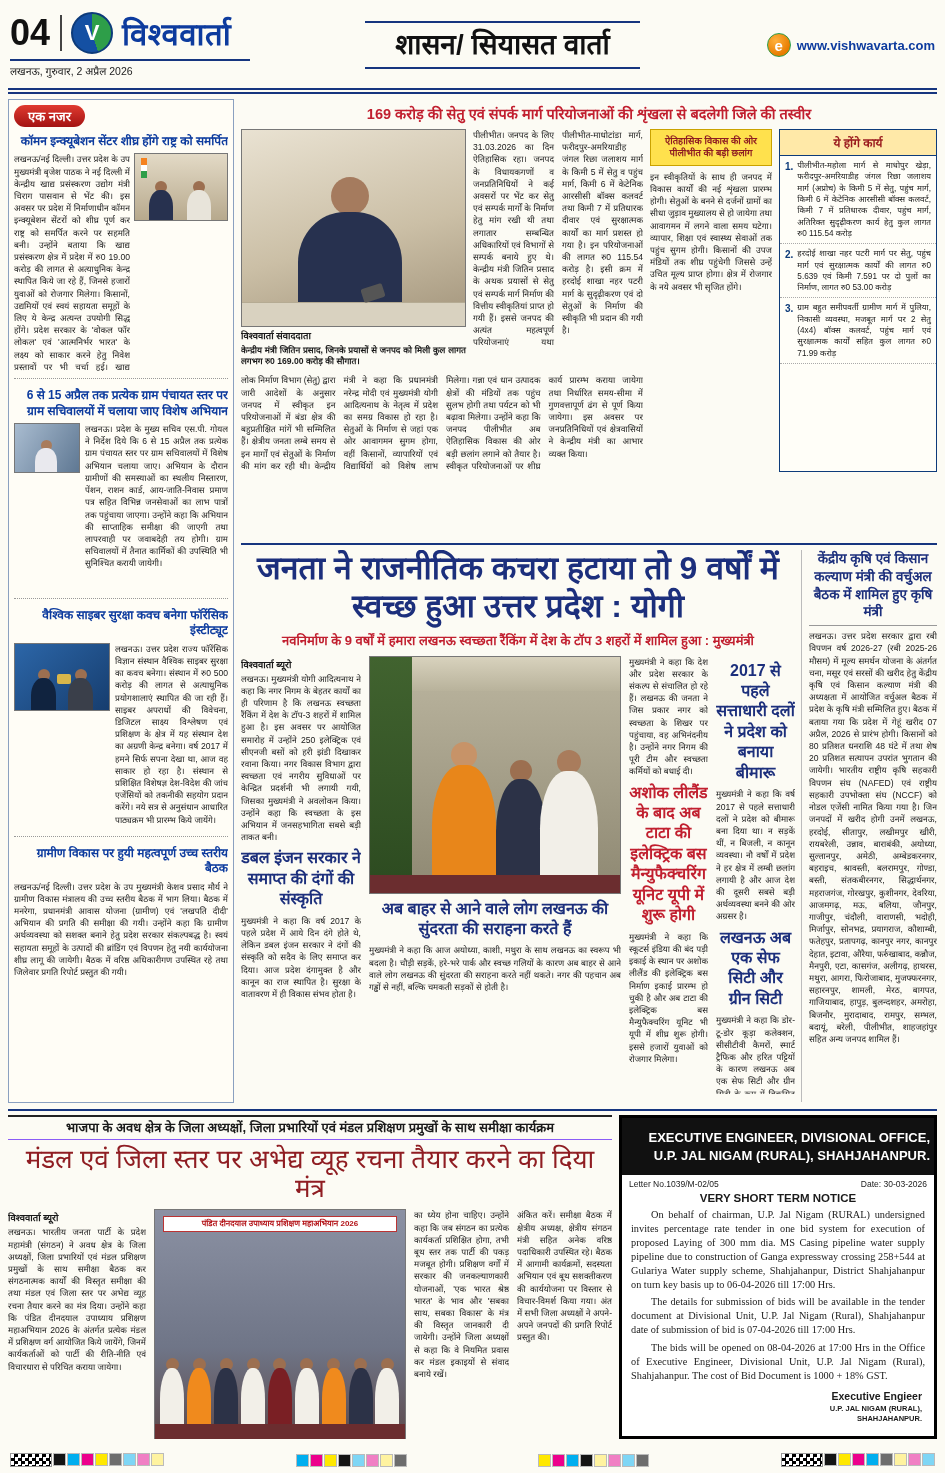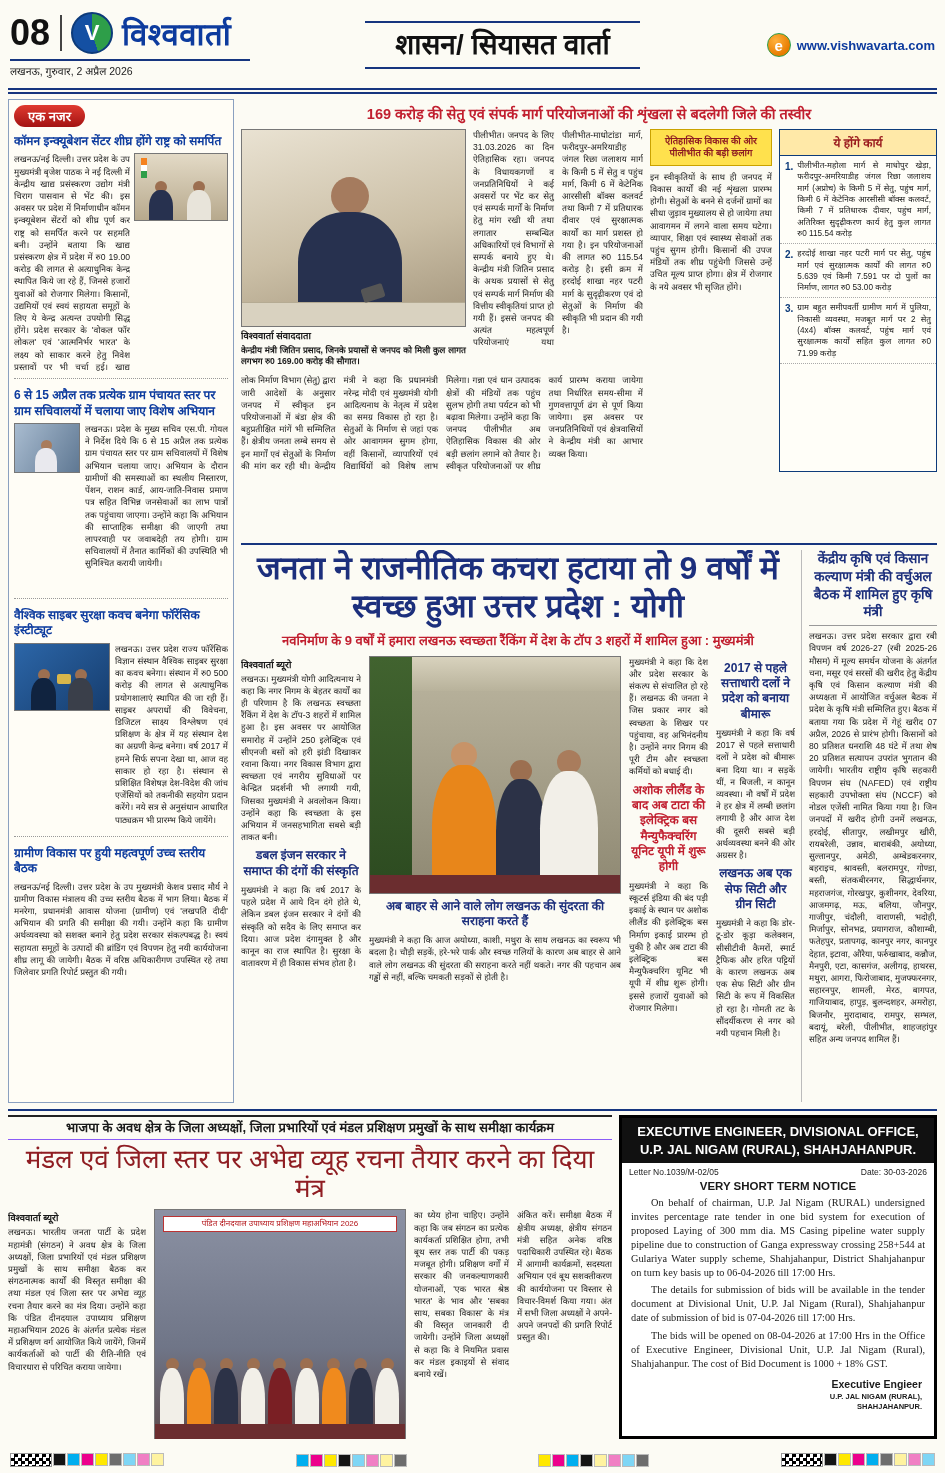--- a/index.html
+++ b/index.html
@@ -17,33 +17,33 @@
   .section-title{font-size:28px;font-weight:bold;color:#111;text-align:center;border-top:2.5px solid #16357f;border-bottom:2.5px solid #16357f;padding:7px 30px;line-height:1.1}
   .hdr-right{display:flex;align-items:center;gap:6px;font-weight:bold;color:#0d3b9e;font-size:13px;min-width:190px;justify-content:flex-end}
   .e-circle{width:24px;height:24px;border-radius:50%;background:radial-gradient(circle at 35% 30%,#ffb13d,#e87c00 70%);color:#fff;display:flex;align-items:center;justify-content:center;font-size:15px;font-weight:bold;border:1.5px solid #2e9e49}
 
   
   .bodygrid{display:grid;grid-template-columns:226px 1fr;gap:7px;margin-top:5px}
   .leftcol{border:1px solid #8aa0c0;background:#fffdf6;padding:5px;height:1004px;overflow:hidden}
   .glance-label{display:inline-block;background:linear-gradient(#e03a2f,#a31313);color:#fff;font-weight:bold;font-size:13px;padding:2px 14px;border-radius:11px;margin-bottom:5px}
   .brief{border-bottom:1px dotted #999;padding-bottom:7px;margin-bottom:7px;overflow:hidden}
   .brief:last-child{border-bottom:none}
-  .brief-title{color:#0d3b9e;font-weight:bold;font-size:12px;text-align:left;line-height:1.28;margin:2px 0 4px}
+  .brief-title{color:#0d3b9e;font-weight:bold;font-size:12px;text-align:right;line-height:1.28;margin:2px 0 4px}
   .bt{font-size:8.6px;line-height:1.42;text-align:justify;color:#191919}
 
   
   .photo{position:relative;border:1px solid #777;overflow:hidden;background:#cfc6b2}
   .person{position:absolute}
   .hd{border-radius:50%;margin:0 auto;background:#9c6f50}
   .bd{border-radius:45% 45% 0 0 / 55% 55% 0 0;margin:-3px auto 0}
   .crowd{position:absolute;bottom:16px;left:4px;right:4px;display:flex;justify-content:space-around;align-items:flex-end}
   .crowd .p{display:flex;flex-direction:column;align-items:center}
   .crowd .hd{width:13px;height:13px}
   .crowd .bd{width:24px;height:56px}
-  .banner-strip{position:absolute;top:6px;left:8px;right:8px;background:#fff;border:1px solid #b33;color:#b31217;font-weight:normal;font-size:8px;text-align:center;padding:2px 1px;line-height:1.2}
+  .banner-strip{position:absolute;top:6px;left:8px;right:8px;background:#fff;border:1px solid #b33;color:#b31217;font-weight:bold;font-size:8px;text-align:center;padding:2px 1px;line-height:1.2}
   .caption{font-size:8.6px;font-weight:bold;line-height:1.3;margin-top:3px;text-align:justify}
   .byline{font-weight:bold;font-size:9.5px;margin:2px 0}
 
   
   .toparticle{height:446px;overflow:hidden;border-bottom:2px solid #16357f;padding-bottom:4px}
   .top-headline{font-size:30px;color:#1c2f7c;font-weight:bold;text-align:center;line-height:1.12}
   .top-subhead{font-size:14.5px;color:#c11f2f;font-weight:bold;text-align:center;margin:4px 0 6px}
   .ta-grid{display:grid;grid-template-columns:225px 1fr 122px 158px;grid-template-rows:auto 1fr;gap:7px}
   .ta-photocell{grid-column:1;grid-row:1}
   .ta-mid{grid-column:2;grid-row:1;columns:2;column-gap:8px;overflow:hidden;height:226px}
@@ -56,36 +56,36 @@
   .works-item{display:flex;gap:4px;padding:4px 5px;border-bottom:1px dotted #aaa;font-size:8.2px;line-height:1.38;text-align:justify}
   .works-num{color:#0d3b7a;font-weight:bold;font-size:10px}
 
   
   .middlerow{display:grid;grid-template-columns:1fr 128px;gap:7px;margin-top:5px;height:552px;overflow:hidden}
   .midarticle{overflow:hidden;border-right:1px solid #bbb;padding-right:6px}
   .mid-headline{font-size:32px;color:#1c2f7c;font-weight:bold;text-align:center;line-height:1.18}
   .mid-subhead{font-size:13px;color:#c11f2f;font-weight:bold;text-align:center;margin:5px 0 7px}
   .ma-body{display:grid;grid-template-columns:120px 252px 1fr 1fr;gap:8px;overflow:hidden}
   .ma-col{overflow:hidden;height:438px}
-  .subhd{color:#1c2f7c;font-weight:bold;font-size:12px;text-align:center;line-height:1.28;margin:5px 0}
+  .subhd{color:#1c2f7c;font-weight:bold;font-size:16px;text-align:center;line-height:1.28;margin:5px 0}
   .subhd.red{color:#c11f2f}
   .agricol{overflow:hidden}
   .agri-headline{font-size:13.5px;color:#1c2f7c;font-weight:bold;text-align:center;line-height:1.32;border-bottom:1px solid #999;padding-bottom:4px;margin-bottom:4px}
 
   
   .bottomrow{display:grid;grid-template-columns:1fr 318px;gap:7px;margin-top:6px;height:330px;overflow:hidden;border-top:2px solid #16357f;padding-top:4px}
   .bottomarticle{overflow:hidden}
   .bottom-kicker{font-size:13px;font-weight:bold;text-align:center;border-top:2px solid #222;border-bottom:1px solid #8b5cf6;padding:3px 0;line-height:1.2}
   .bottom-headline{font-size:26px;color:#8f1d22;font-weight:normal;text-align:center;margin:5px 0;line-height:1.15}
   .ba-body{display:grid;grid-template-columns:138px 252px 1fr 1fr;gap:8px;overflow:hidden}
   .ba-col{overflow:hidden;height:238px}
 
   
   .notice{border:3px solid #000;background:#fff;overflow:hidden;height:100%}
-  .notice-hdr{background:#111;color:#fff;font-weight:bold;text-align:center;font-size:13px;padding:5px 4px;line-height:1.35}
+  .notice-hdr{background:#111;color:#fff;font-weight:bold;text-align:right;font-size:13px;padding:11px 4px;line-height:1.35}
   .notice-meta{display:flex;justify-content:space-between;font-size:8.5px;padding:4px 7px 0}
   .notice-title{text-align:center;font-weight:bold;font-size:11.5px;margin:3px 0}
   .notice-para{font-family:"Liberation Serif",serif;font-size:10.3px;text-align:justify;padding:0 9px;margin:4px 0;text-indent:20px;line-height:1.35}
   .notice-sign{text-align:right;padding:3px 12px 2px;font-weight:bold;font-size:10.5px}
   .notice-sign-sub{text-align:right;padding:0 12px;font-size:7.5px;font-weight:bold;line-height:1.3}
 
   
   .bars{position:absolute;bottom:5px;left:10px;right:10px;display:flex;justify-content:space-between;align-items:center;height:16px}
   .barset{display:flex;gap:1px}
   .sq{width:13px;height:13px;display:inline-block;border:0.5px solid #bbb}
@@ -94,21 +94,21 @@
   .checker{width:42px;height:14px;background:repeating-conic-gradient(#000 0 25%,#fff 0 50%);background-size:7px 7px;border:0.5px solid #999}
 </style>
 </head>
 <body>
 
 <div class="page">
 
   <div class="hdr">
     <div class="hdr-left">
       <div class="hdr-left-top">
-        <div class="pageno">08</div>
+        <div class="pageno">04</div>
         <div class="logo-circle">V</div>
         <div class="masthead">विश्ववार्ता</div>
       </div>
       <div class="dateline">लखनऊ, गुरुवार, 2 अप्रैल 2026</div>
     </div>
     <div class="section-title">शासन/ सियासत वार्ता</div>
     <div class="hdr-right">
       <div class="e-circle">e</div>
       <span>www.vishwavarta.com</span>
     </div>

